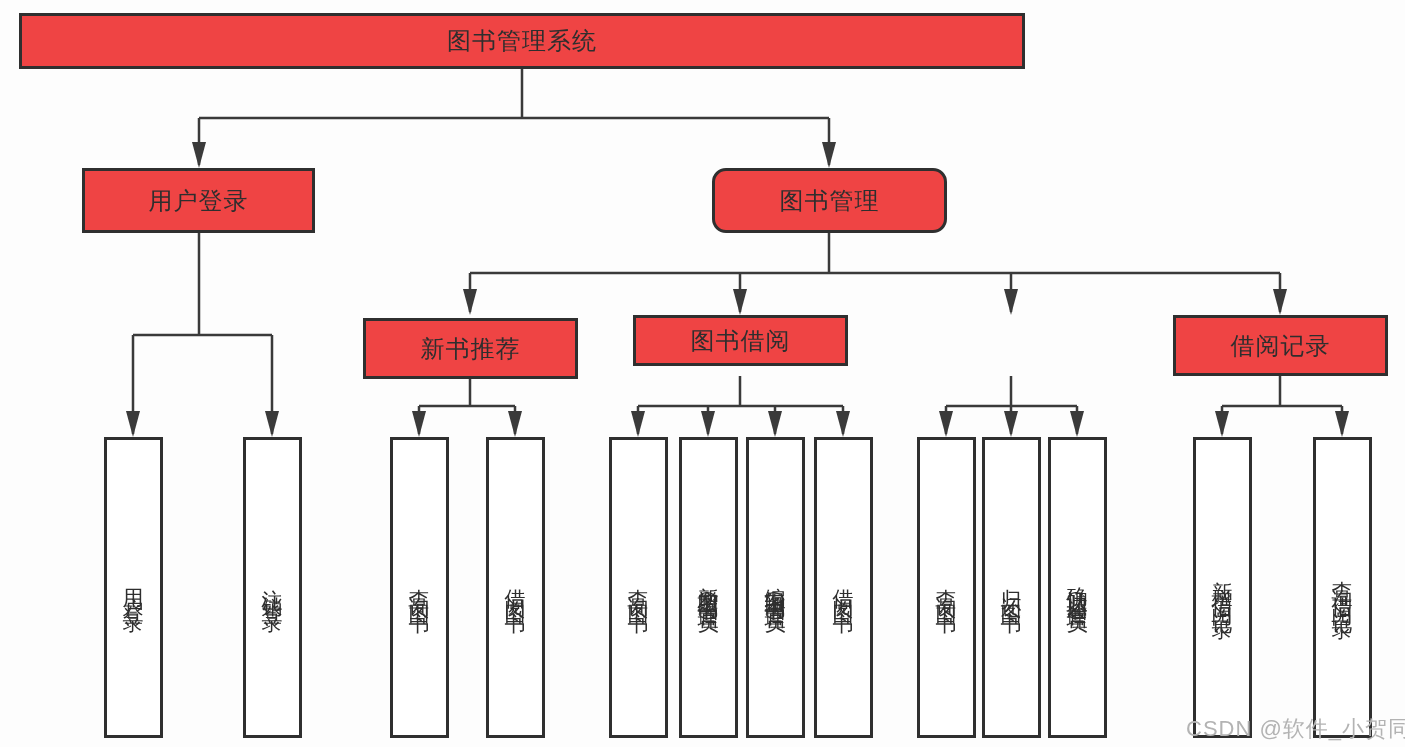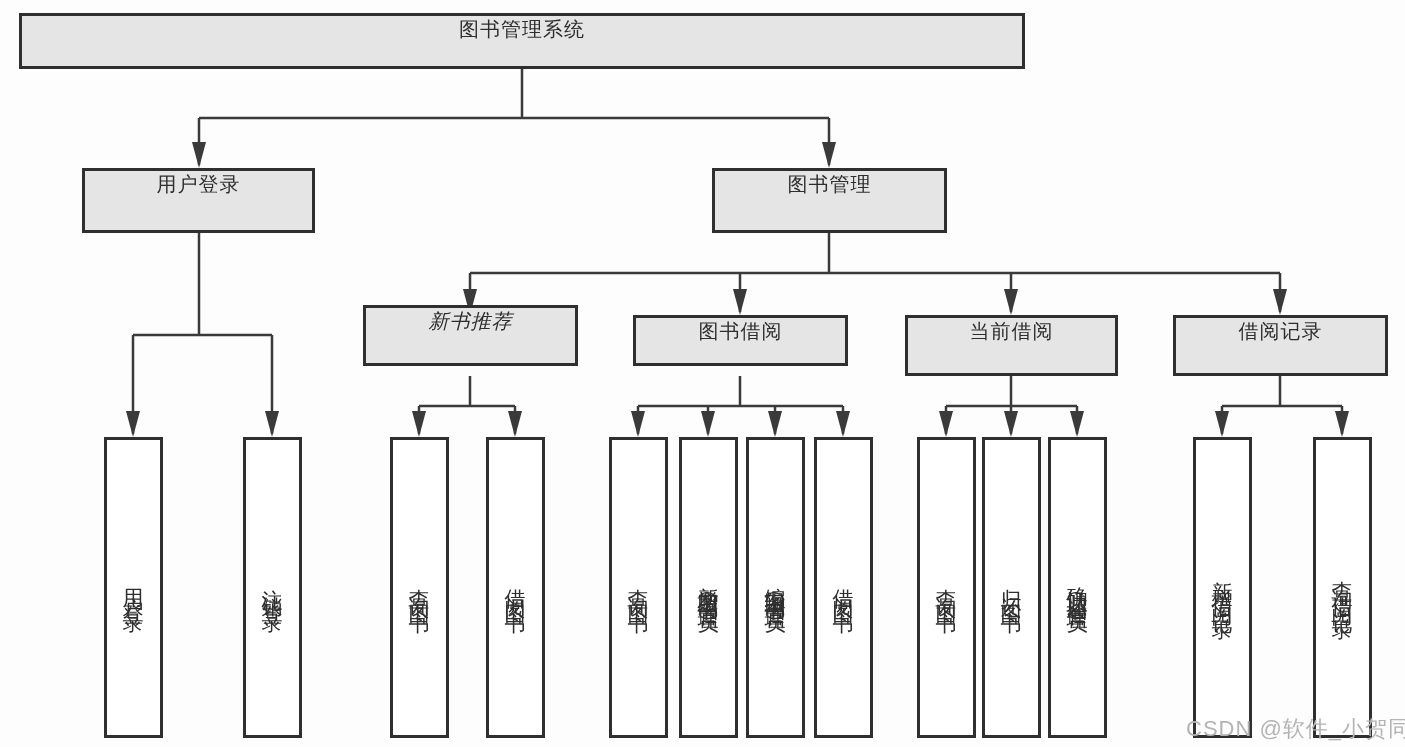--- a/index.html
+++ b/index.html
@@ -16,26 +16,27 @@
   }
   svg.connectors{
     position:absolute;
     left:0;top:0;
     z-index:0;
   }
   .hnode{
     position:absolute;
     box-sizing:border-box;
     border:3px solid #2f2f2f;
-    background:#e5e5e5;
+    background:#ef4444;
     display:flex;
+    align-items:center;
     justify-content:center;
     z-index:1;
     color:#2e2e2e;
-    font-size:20px;
+    font-size:24px;
     letter-spacing:1px;
   }
   .leaf{
     position:absolute;
     top:437px;
     height:301px;
     width:59px;
     box-sizing:border-box;
     border:3px solid #2f2f2f;
     background:#ffffff;
@@ -119,32 +120,29 @@
     </g>
   </svg>
 
   <div class="hnode" style="left:19px;top:13px;width:1006px;height:56px;">
     <span>图书管理系统</span>
   </div>
 
   <div class="hnode" style="left:82px;top:168px;width:233px;height:65px;">
     <span>用户登录</span>
   </div>
-  <div class="hnode" style="left:712px;top:168px;width:235px;height:65px;">
+  <div class="hnode" style="left:712px;top:168px;width:235px;height:65px;border-radius:14px;">
     <span>图书管理</span>
   </div>
 
-  <div class="hnode" style="left:363px;top:305px;width:215px;height:61px;font-style:italic;">
+  <div class="hnode" style="left:363px;top:318px;width:215px;height:61px;">
     <span>新书推荐</span>
   </div>
   <div class="hnode" style="left:633px;top:315px;width:215px;height:51px;">
     <span>图书借阅</span>
-  </div>
-  <div class="hnode" style="left:905px;top:315px;width:213px;height:61px;">
-    <span>当前借阅</span>
   </div>
   <div class="hnode" style="left:1173px;top:315px;width:215px;height:61px;">
     <span>借阅记录</span>
   </div>
 
   <div class="leaf" style="left:104px;">
     <span>用户登录</span>
   </div>
   <div class="leaf" style="left:243px;">
     <span>注销登录</span>

